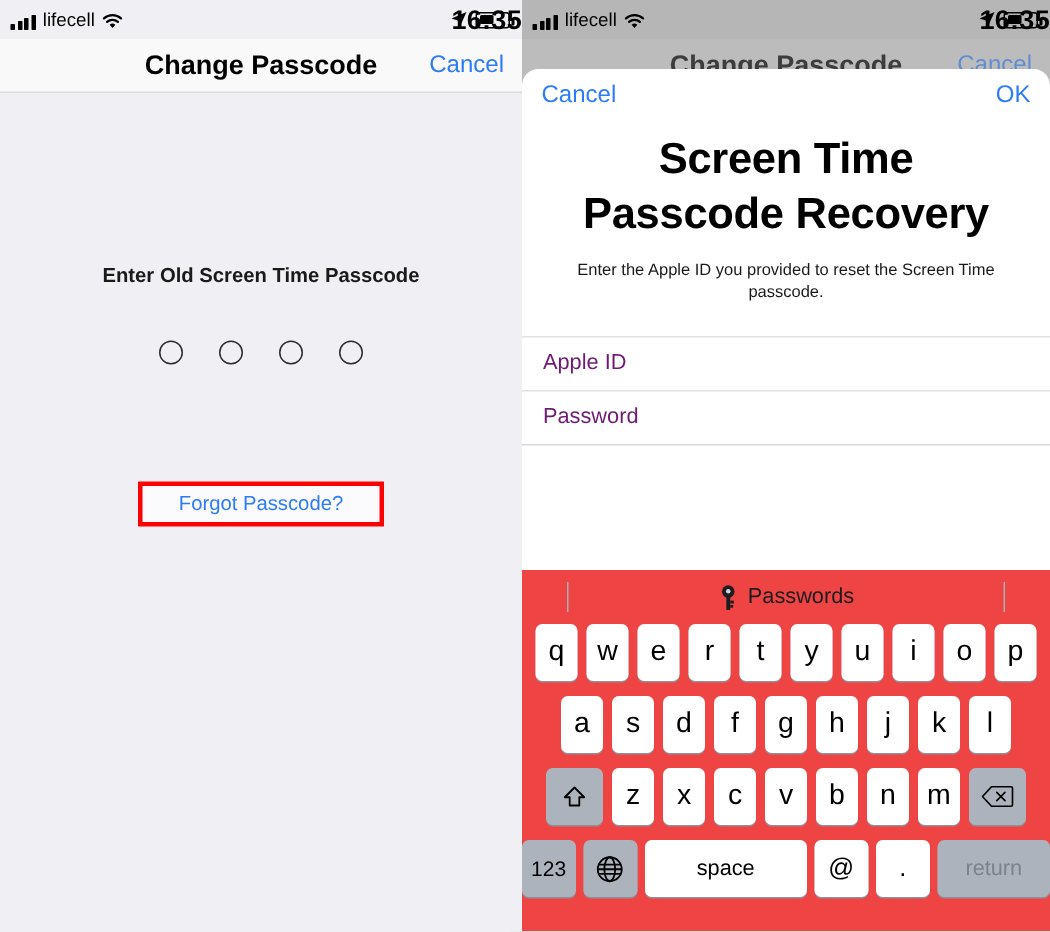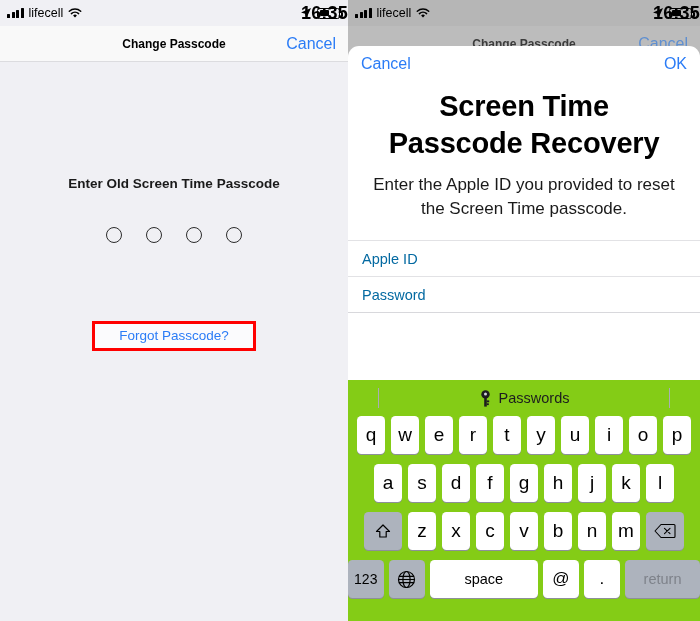--- a/index.html
+++ b/index.html
@@ -14,21 +14,21 @@
   
   .panel { position: absolute; top: 0; height: 621px; overflow: hidden; }
   .panel-left  { left: 0;   width: 348px; background: #f0f0f4; }
   .panel-right { left: 348px; width: 352px; background: #b6b6b6; }
 
   
   .statusbar {
     position: relative; height: 26px; width: 100%;
     display: flex; align-items: center;
   }
-  .sb-left { position: absolute; left: 7px; display: flex; align-items: center; gap: 5px; }
+  .sb-left { position: absolute; left: 7px; display: flex; align-items: flex-end; gap: 5px; }
   .sb-center { position: absolute; left: 0; right: 0; text-align: right;
                font-size: 18px; font-weight: 600; color: #000; letter-spacing: .2px; }
   .sb-right { position: absolute; right: 8px; display: flex; align-items: center; gap: 5px; }
   .carrier { font-size: 12.5px; font-weight: 400; color: #000; }
 
   .bars { display: flex; align-items: flex-end; gap: 1.5px; height: 10px; }
   .bars i { display: block; width: 3px; background: #000; border-radius: .5px; }
   .bars i:nth-child(1) { height: 4px; }
   .bars i:nth-child(2) { height: 6px; }
   .bars i:nth-child(3) { height: 8px; }
@@ -41,21 +41,21 @@
   .battery .fill { position: absolute; left: 1.5px; top: 1.5px; bottom: 1.5px;
                    width: 44%; background: #000; border-radius: 1px; }
 
   
   .navbar {
     position: relative; height: 36px; width: 100%;
     background: #f9f9f9; border-bottom: 1px solid #dcdcdf;
     display: flex; align-items: center;
   }
   .nav-title { position: absolute; left: 0; right: 0; text-align: center;
-               font-size: 12px; font-weight: 700; color: #000; }
+               font-size: 18px; font-weight: 700; color: #000; }
   .nav-action { position: absolute; right: 12px; font-size: 16px; color: #2b7cf6; }
 
   
   .lc-prompt { text-align: center; font-size: 13.5px; font-weight: 700;
                color: #1a1a1a; margin-top: 114px; }
   .dots { display: flex; justify-content: center; gap: 24px; margin-top: 36px; }
   .dot { width: 16px; height: 16px; border: 1.4px solid #2c2c2c; border-radius: 50%; }
 
   .forgot-wrap { display: flex; justify-content: center; margin-top: 78px; }
   .forgot-box {
@@ -75,32 +75,32 @@
   .sheet {
     position: absolute; left: 0; top: 46px; width: 352px; bottom: 0;
     background: #ffffff; border-radius: 11px 11px 0 0; overflow: hidden;
   }
   .sheet-bar { position: relative; height: 36px; display: flex; align-items: center; }
   .sheet-cancel { position: absolute; left: 13px; font-size: 16px; color: #2b7cf6; }
   .sheet-ok { position: absolute; right: 13px; font-size: 16px; color: #2b7cf6; }
 
   .sheet-title { text-align: center; font-size: 29px; font-weight: 700; color: #000;
                  line-height: 1.28; margin-top: 6px; letter-spacing: -.2px; }
-  .sheet-sub { text-align: center; font-size: 17px; color: #1a1a1a;
+  .sheet-sub { text-align: center; font-size: 11px; color: #1a1a1a;
                line-height: 1.38; margin: 11px 18px 0; }
 
   .form { margin-top: 20px; border-top: 1px solid #e2e2e5; }
   .field { height: 36px; display: flex; align-items: center; padding-left: 14px;
-           border-bottom: 1px solid #e2e2e5; font-size: 14.5px; color: #0369a1; }
+           border-bottom: 1px solid #e2e2e5; font-size: 14.5px; color: #701a75; }
   .field-last { border-bottom: 1px solid #d8d8dc; }
   .forgot-link { text-align: center; font-size: 13px; color: #2b7cf6; margin-top: 28px; }
 
   
   .keyboard { position: absolute; left: 0; right: 0; bottom: 0; height: 241px;
-              background: #84cc16; }
+              background: #ef4444; }
   .kb-toolbar { position: relative; height: 36px; display: flex; align-items: center;
                 justify-content: center; gap: 7px; }
   .kb-toolbar .sep { position: absolute; top: 8px; width: 1px; height: 20px; background: #a9adb5; }
   .kb-toolbar .sep.left { left: 30px; }
   .kb-toolbar .sep.right { right: 30px; }
   .kb-pw-label { font-size: 14.5px; color: #1d1d1f; }
 
   .kb-row { display: flex; justify-content: center; align-items: center;
             gap: 5.5px; margin-bottom: 10px; }
   .key {

